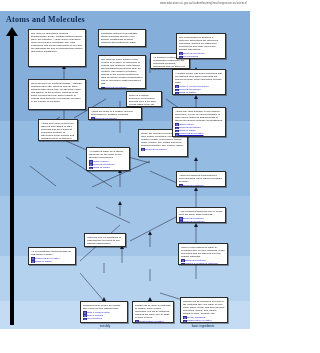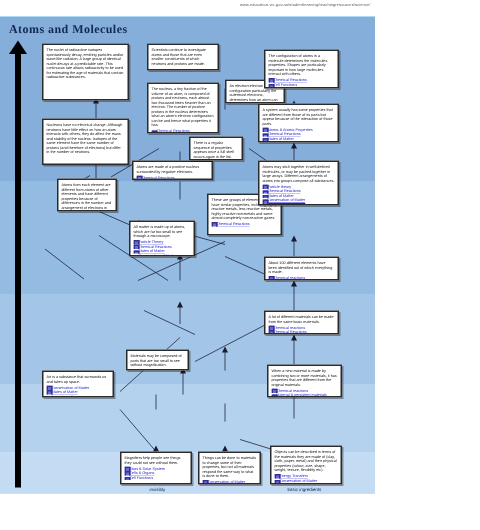--- a/index.html
+++ b/index.html
@@ -18,21 +18,21 @@
   }
   .url-text{
     position:absolute;right:3px;top:2px;
     font-size:2.6px;color:#555;letter-spacing:.1px;
     white-space:nowrap;
   }
 
   
   .canvas{
     position:absolute;left:0;top:11px;width:250px;height:318px;
-    background:#7dd3fc;
+    background:#fef9c3;
     overflow:hidden;
   }
   .band{position:absolute;left:0;width:250px;}
   .b1{top:0;height:110px;background:#86aeda;}
   .b2{top:110px;height:75px;background:#94bbe2;}
   .b3{top:185px;height:60px;background:#a3c6e8;}
   .b4{top:245px;height:45px;background:#b4d2ee;}
   .b5{top:290px;height:28px;background:#c3dcf3;}
 
   .title{

